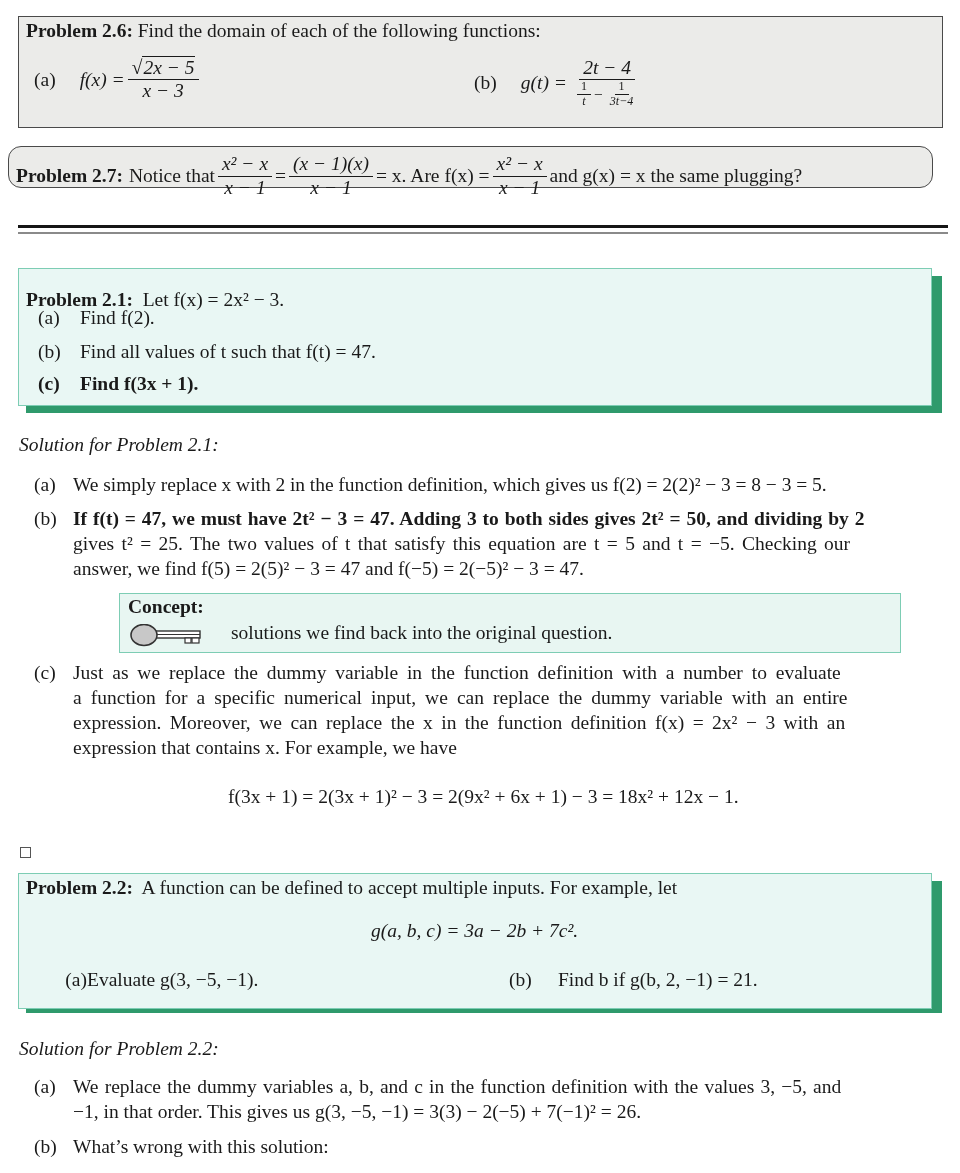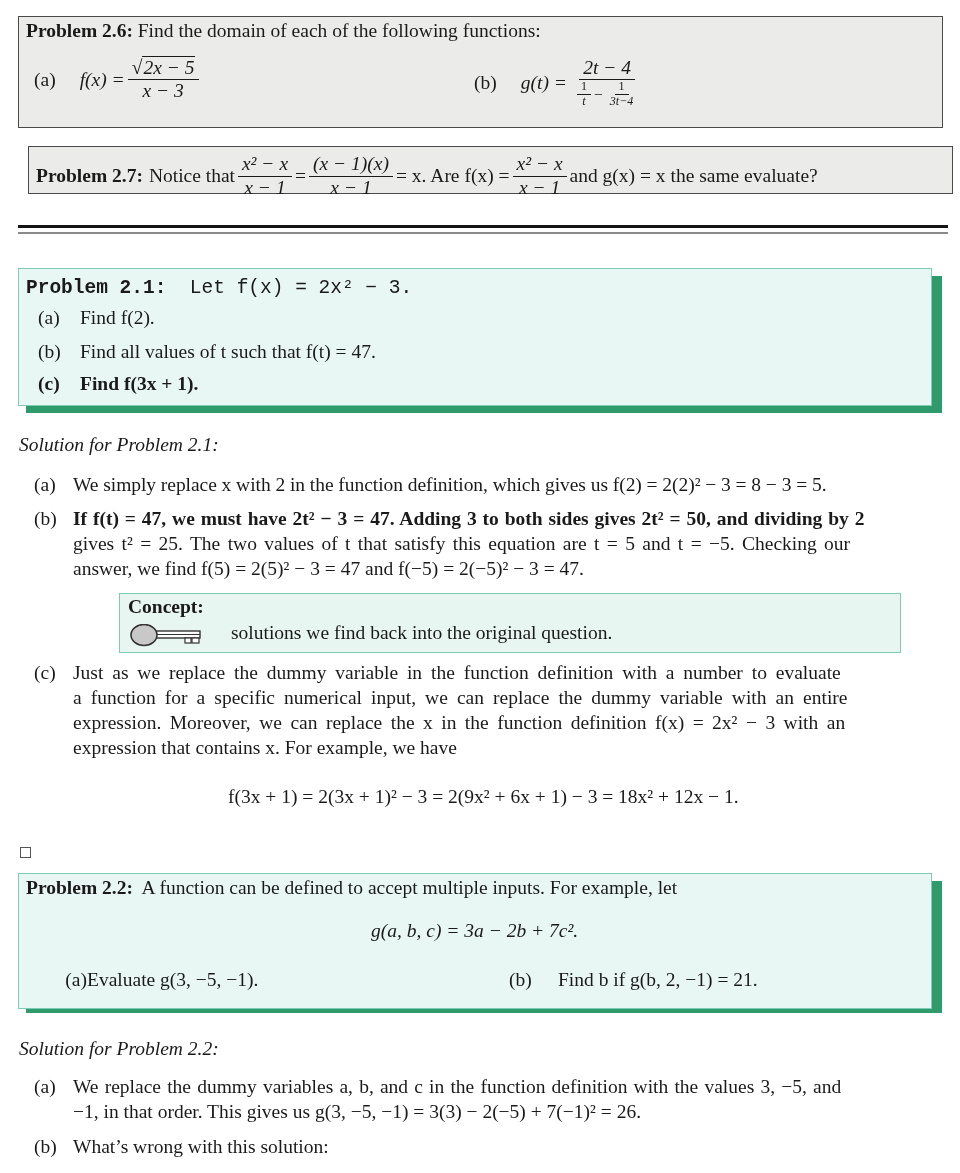--- a/index.html
+++ b/index.html
@@ -83,48 +83,48 @@
         <span style="font-size:0.8em;">−</span>
         <span class="frac small">
           <span class="num">1</span>
           <span class="den it">3t−4</span>
         </span>
       </span>
     </span>
   </div>
 </div>
 
-<div class="graybox" style="left:28px; top:146px; width:925px; height:48px;">
+<div class="graybox" style="left:8px; top:146px; width:925px; height:42px;border-radius:13px;">
   <div class="line" style="left:7px; top:3px; display:flex; align-items:center; height:52px;">
     <b style="margin-right:6px;">Problem 2.7:</b>
     <span>Notice that</span>
     <span class="frac it">
       <span class="num">x² − x</span>
       <span class="den">x − 1</span>
     </span>
     <span>=</span>
     <span class="frac it">
       <span class="num">(x − 1)(x)</span>
       <span class="den">x − 1</span>
     </span>
     <span>= x. Are f(x) =</span>
     <span class="frac it">
       <span class="num">x² − x</span>
       <span class="den">x − 1</span>
     </span>
-    <span>and g(x) = x the same evaluate?</span>
+    <span>and g(x) = x the same plugging?</span>
   </div>
 </div>
 
 <div class="rule-thick" style="top:225px;"></div>
 <div class="rule-thin" style="top:232px;"></div>
 
 <div class="greenshadow" style="left:26px; top:276px; width:916px; height:137px;"></div>
 <div class="greenbox" style="left:18px; top:268px; width:914px; height:138px;">
-  <div class="line" style="left:7px; top:8px;font-family:Liberation Mono, monospace;">
+  <div class="line" style="left:7px; top:20px;">
     <b>Problem 2.1:</b>&nbsp;
     <span>Let f(x) = 2x² − 3.</span>
   </div>
   <div class="line" style="left:19px; top:38px;">
     <span style="display:inline-block; width:42px;">(a)</span><span>Find f(2).</span>
   </div>
   <div class="line" style="left:19px; top:72px;">
     <span style="display:inline-block; width:42px;">(b)</span><span>Find all values of t such that f(t) = 47.</span>
   </div>
   <div class="line" style="left:19px; top:104px;font-weight:bold;">

